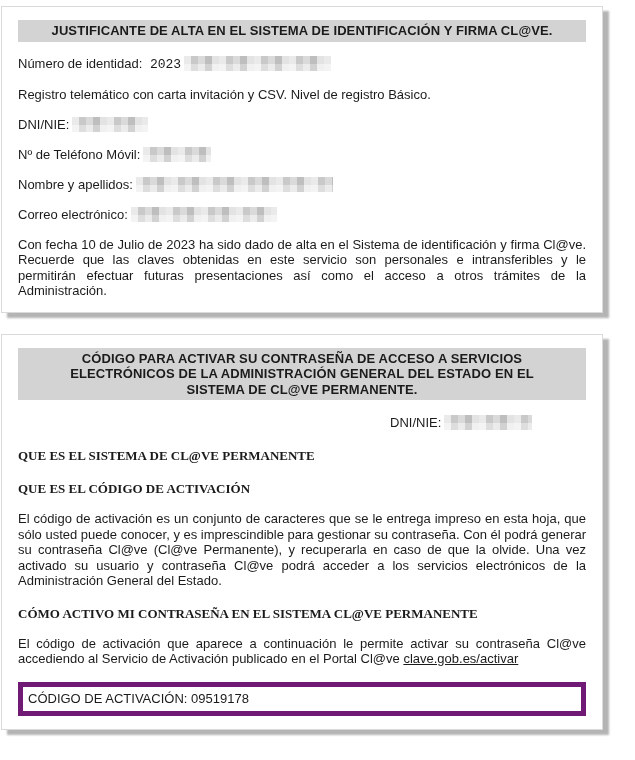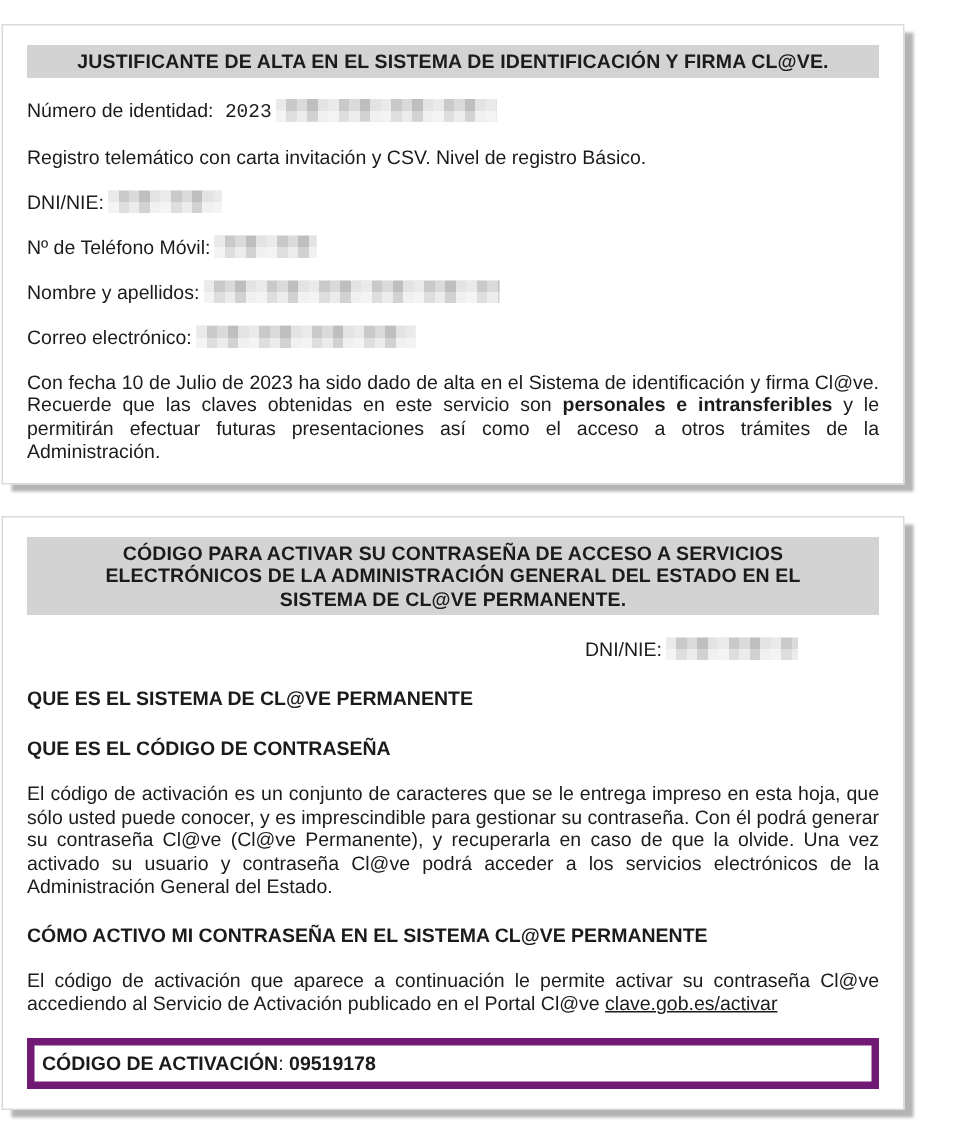--- a/index.html
+++ b/index.html
@@ -13,21 +13,21 @@
     width:635px;height:760px;overflow:hidden;
     font-family:"Liberation Sans","DejaVu Sans",sans-serif;
     color:var(--text);
     font-size:13px;
   }
   .doc-box{
     width:568px;
     background:#ffffff;
     border:1px solid var(--border);
     box-shadow:6px 5px 2px var(--shadow);
-    margin:16px 0 0 1px;
+    margin:6px 0 0 1px;
     padding:13px 16px 13px 16px;
   }
   .doc-box + .doc-box{margin-top:21px;}
   .bar-header{
     background:var(--header_bg);
     text-align:center;
     font-weight:bold;
     padding:3px 28px;
     line-height:15.5px;
     letter-spacing:0.1px;
@@ -35,22 +35,23 @@
   .field-row{margin-top:14px;line-height:16px;white-space:nowrap;}
   .para{
     text-align:justify;
     line-height:15.5px;
     margin-top:14px;
   }
   .doc-heading{
     font-weight:bold;
     margin-top:17px;
     line-height:16px;
+    font-family:Liberation Serif, serif;
   }
-  .bold{font-weight:bold;}
+  .bold{font-weight:normal;}
   .redacted{
     display:inline-block;
     vertical-align:-3px;
     height:15px;
     margin-left:3px;
     background-color:#dcdcdc;
     background-image:
       repeating-linear-gradient(90deg, rgba(255,255,255,0.55) 0 7px, rgba(0,0,0,0.04) 7px 14px, rgba(255,255,255,0.20) 14px 21px, rgba(0,0,0,0.09) 21px 28px, rgba(255,255,255,0.40) 28px 35px),
       repeating-linear-gradient(0deg, rgba(255,255,255,0.30) 0 7px, rgba(0,0,0,0.05) 7px 15px);
   }
@@ -111,21 +112,21 @@
 
   <div class="doc-box">
     <div class="bar-header">CÓDIGO PARA ACTIVAR SU CONTRASEÑA DE ACCESO A SERVICIOS ELECTRÓNICOS DE LA ADMINISTRACIÓN GENERAL DEL ESTADO EN EL SISTEMA DE CL@VE PERMANENTE.</div>
 
     <div class="dni-row-right">
       <span>DNI/NIE:</span><span class="redacted rd-dni2"></span>
     </div>
 
     <div class="doc-heading">QUE ES EL SISTEMA DE CL@VE PERMANENTE</div>
 
-    <div class="doc-heading">QUE ES EL CÓDIGO DE CONTRASEÑA</div>
+    <div class="doc-heading">QUE ES EL CÓDIGO DE ACTIVACIÓN</div>
     <div class="para">El código de activación es un conjunto de caracteres que se le entrega impreso en esta hoja, que sólo usted puede conocer, y es imprescindible para gestionar su contraseña. Con él podrá generar su contraseña Cl@ve (Cl@ve Permanente), y recuperarla en caso de que la olvide. Una vez activado su usuario y contraseña Cl@ve podrá acceder a los servicios electrónicos de la Administración General del Estado.</div>
 
     <div class="doc-heading">CÓMO ACTIVO MI CONTRASEÑA EN EL SISTEMA CL@VE PERMANENTE</div>
     <div class="para">
       <span>El código de activación que aparece a continuación le permite activar su contraseña Cl@ve accediendo al Servicio de Activación publicado en el Portal Cl@ve </span><a class="doc-link">clave.gob.es/activar</a>
     </div>
 
     <div class="code-box">
       <span class="bold">CÓDIGO DE ACTIVACIÓN</span><span>: </span><span class="bold">09519178</span>
     </div>

